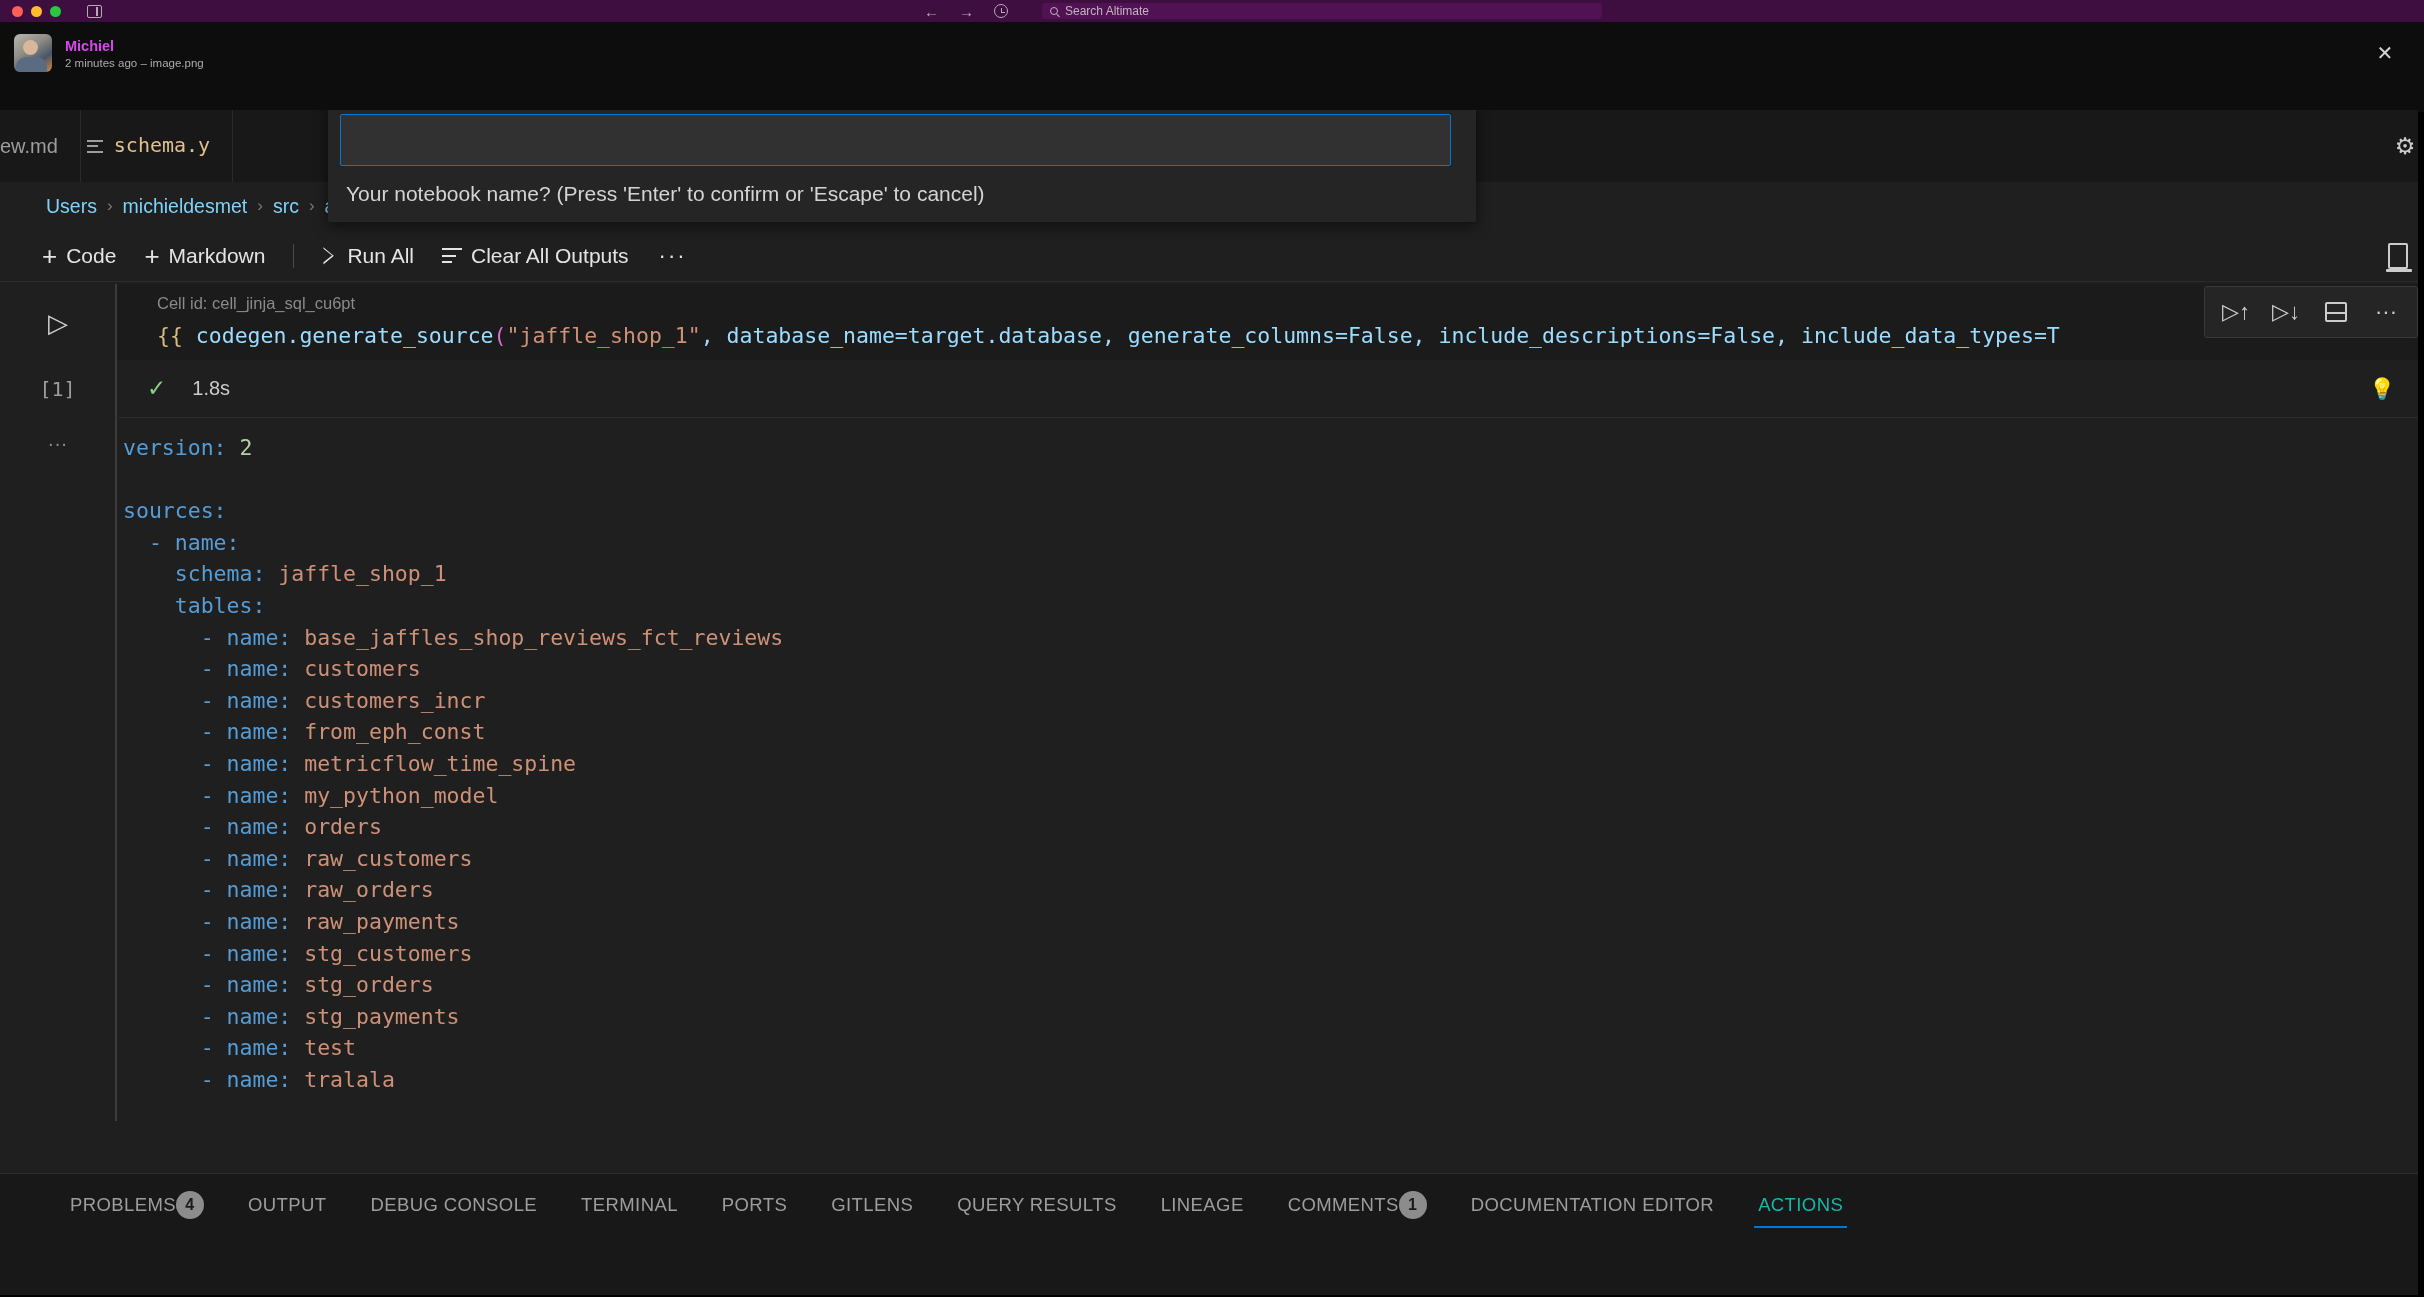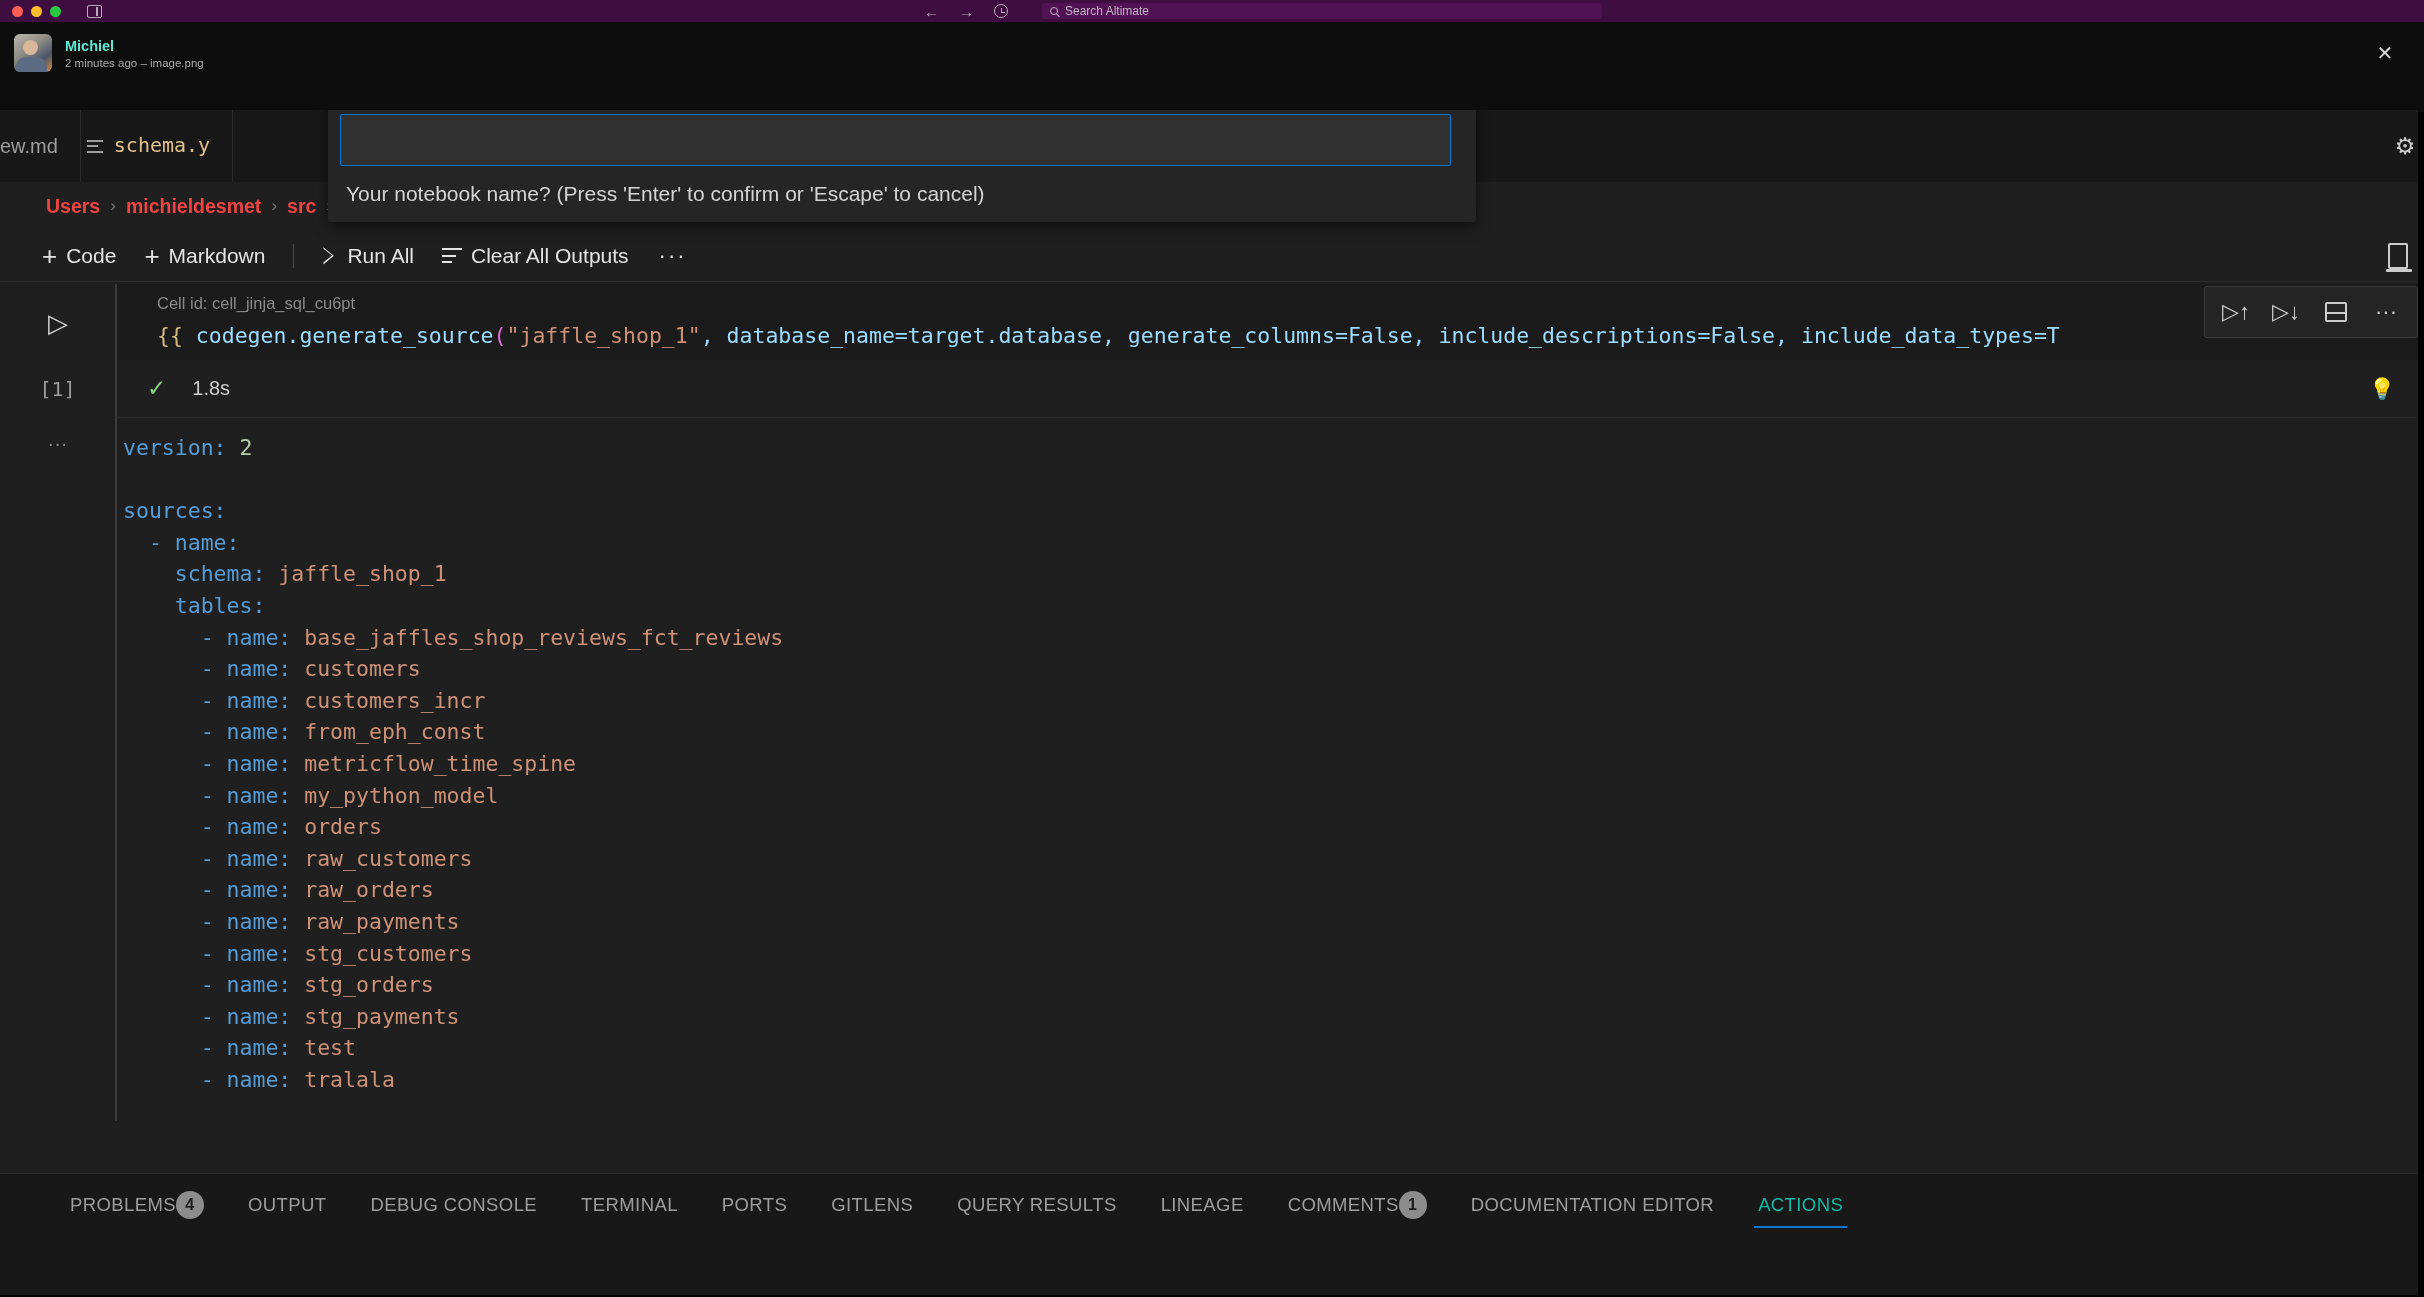--- a/index.html
+++ b/index.html
@@ -59,21 +59,21 @@
   }
   .avatar:before {
     content:""; position:absolute; left:9px; top:6px; width:15px; height:15px; border-radius:50%;
     background:#d9b79a;
   }
   .avatar:after {
     content:""; position:absolute; left:2px; bottom:0; width:31px; height:15px; border-radius:10px 10px 0 0;
     background:#5a6b82;
   }
   .fh-text { display: flex; flex-direction: column; gap: 3px; }
-  .fh-name { color: #5eead4; font-size: 14.5px; font-weight: bold; }
+  .fh-name { color: #d946ef; font-size: 14.5px; font-weight: bold; }
   .fh-sub { color: #ababad; font-size: 11.5px; }
   .overlay-close {
     position: absolute; right: 26px; top: 18px; color: #d5d5d6; font-size: 20px;
     width: 26px; height: 26px; display:flex; align-items:center; justify-content:center;
     cursor: pointer; font-weight: 300;
   }
 
   
   .vscode {
     position: absolute; left: 0; top: 110px; width: 2418px; height: 1185px;
@@ -126,21 +126,21 @@
   }
   .qi-msg { color: #d4d4d4; font-size: 21px; padding: 16px 6px 2px 6px; }
 
   
   .breadcrumb {
     position: absolute; left: 0; top: 72px; width: 2424px; height: 48px;
     display: flex; align-items: center; padding-left: 46px; gap: 10px;
     color: #9d9d9d; font-size: 19.5px; white-space: nowrap;
   }
   .bc-sep { color: #7a7a7a; font-size: 17px; }
-  .bc-item { color: #ef4444; font-weight: bold; }
+  .bc-item { color: #7dd3fc; }
   .bc-ic { width:14px; height:11px; display:flex;flex-direction:column;justify-content:space-between; }
   .bc-ic i{display:block;height:1.7px;background:#9d9d9d;}
   .bc-ic i:nth-child(2){width:9px;}
 
   
   .nb-toolbar {
     position: absolute; left: 0; top: 120px; width: 2424px; height: 52px;
     display: flex; align-items: center; gap: 0px; padding-left: 28px;
     border-bottom: 1px solid #2b2b2b;
   }

